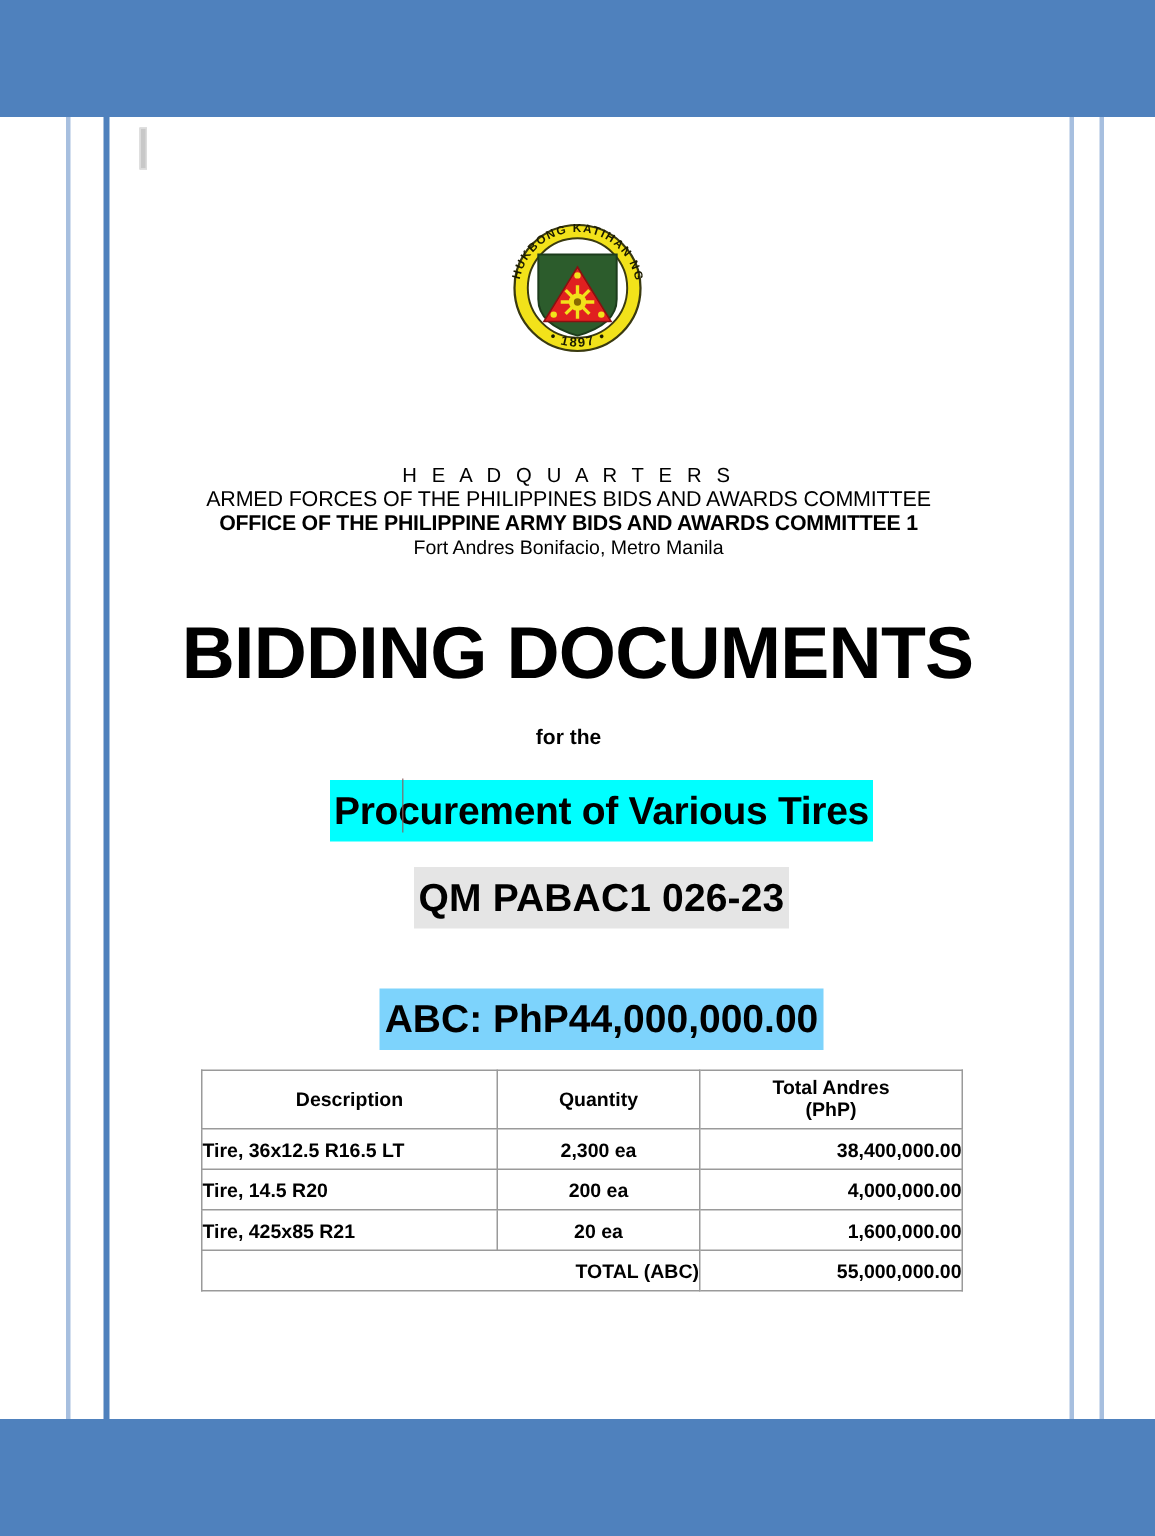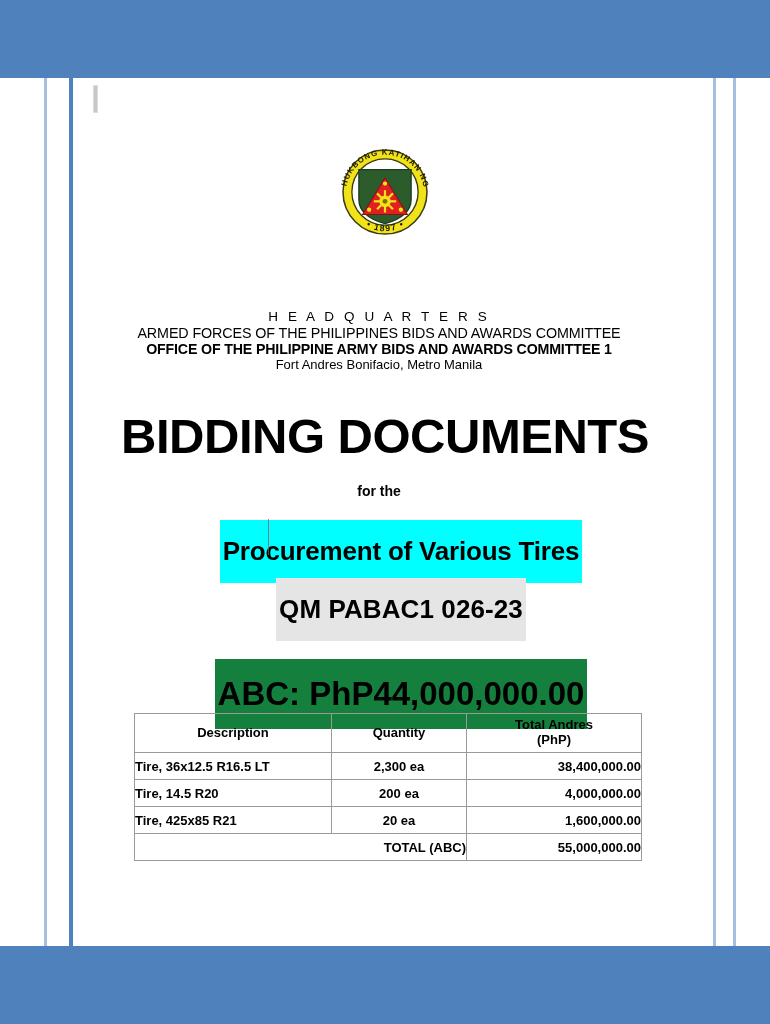--- a/index.html
+++ b/index.html
@@ -135,40 +135,40 @@
   .hl-line {
     position: absolute;
     left: 0;
     width: 770px;
     text-align: center;
   }
   .hl-line span.txt {
     display: inline-block;
     font-weight: bold;
     color: #000;
-    padding: 16px 3px;
+    padding: 5px 3px;
     position: relative;
     margin-left: 32px;
   }
   .line-proc { top: 520px; }
   .line-proc span.txt {
     background: #00ffff;
     font-size: 26px;
     letter-spacing: -0.2px;
   }
   .line-ref { top: 578px; }
   .line-ref span.txt {
     background: #e5e5e5;
     font-size: 26px;
     letter-spacing: 0.1px;
   }
   .line-abc { top: 659px; }
   .line-abc span.txt {
-    background: #15803d;
-    font-size: 33px;
+    background: #7dd3fc;
+    font-size: 26px;
     letter-spacing: 0px;
     text-align: center;
   }
   
   .col-artifact {
     position: absolute;
     left: 268px;
     top: -1px;
     width: 1px;
     height: 36px;

